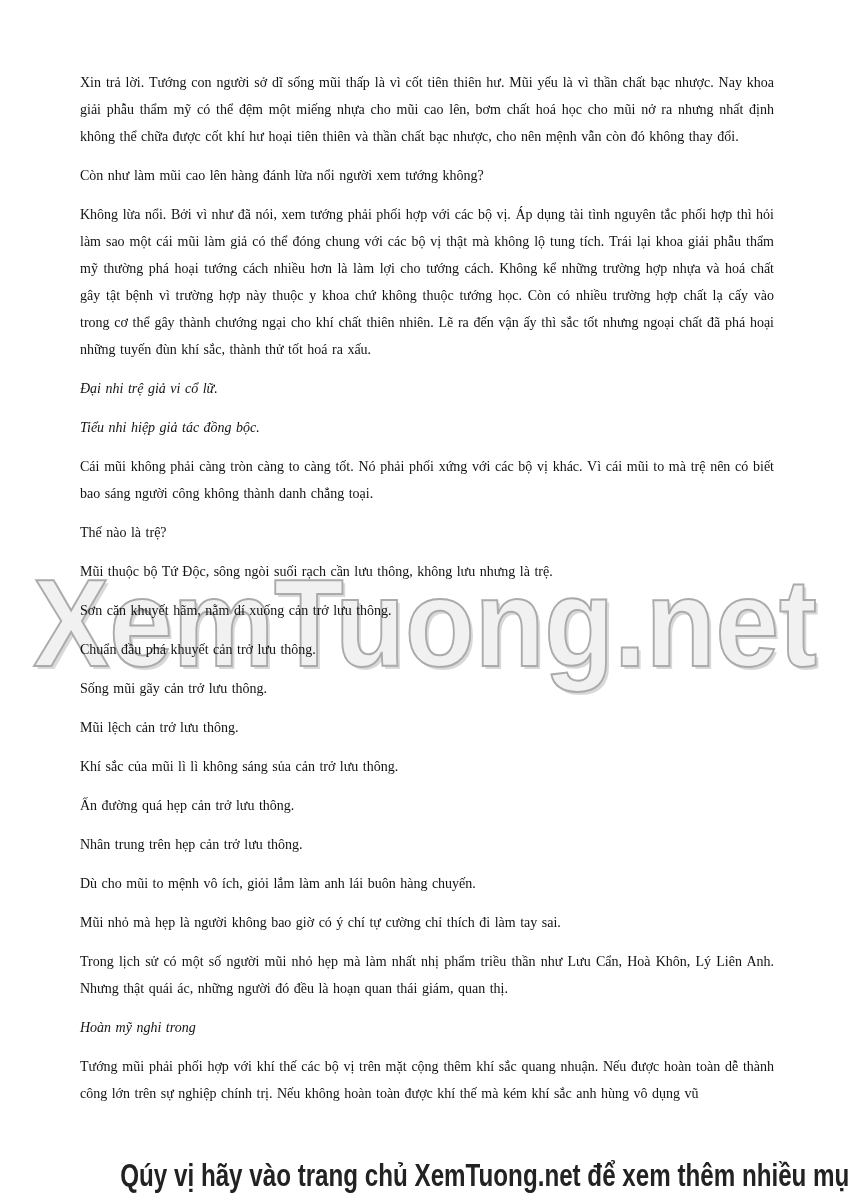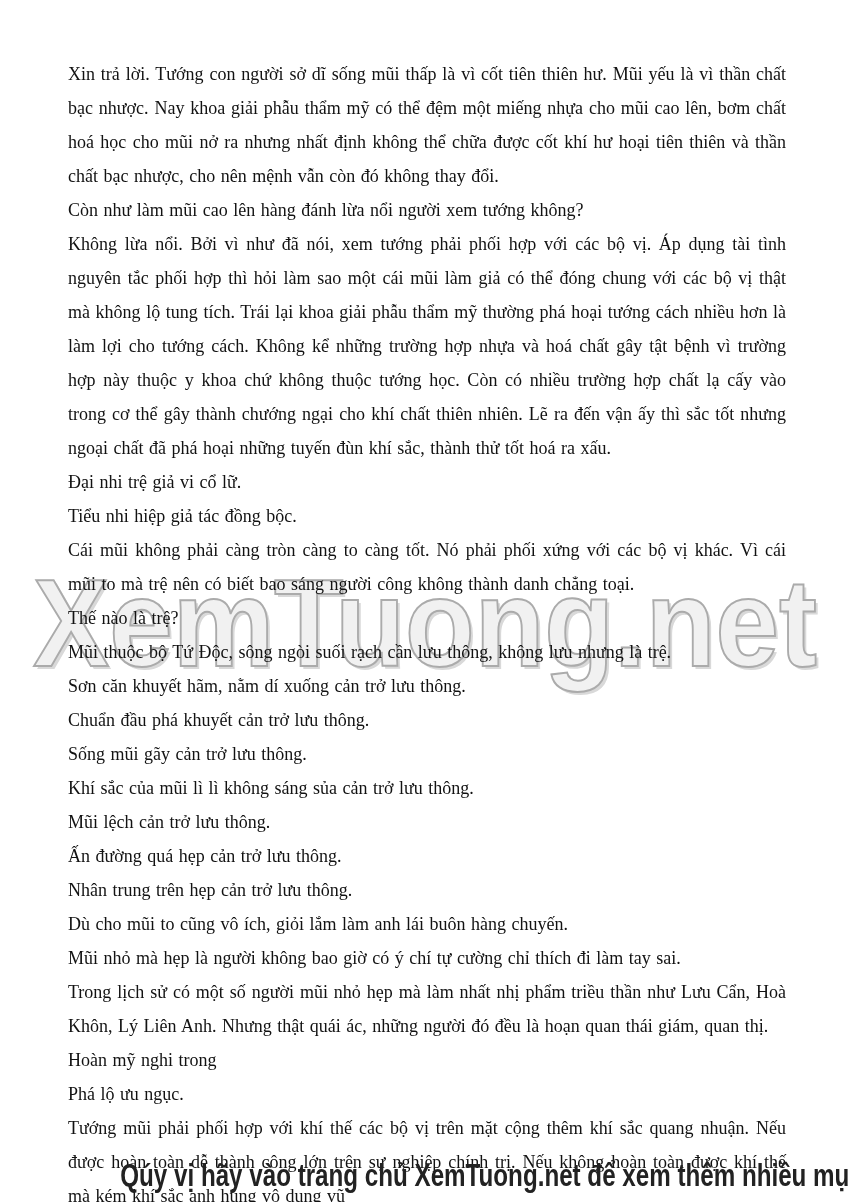--- a/index.html
+++ b/index.html
@@ -22,29 +22,30 @@
     background: #ffffff;
   }
   .text-block {
     position: absolute;
     left: 68px;
     top: 57px;
     width: 718px;
     z-index: 2;
   }
   .text-block p {
-    margin: 0;
-    font-size: 18px;
-    line-height: 34px;
+    margin: 12px;
+    font-size: 14px;
+    line-height: 27px;
     text-align: justify;
     text-justify: inter-word;
     letter-spacing: 0px;
     word-spacing: 1px;
   }
   .text-block p.italic {
+    font-style: italic;
     text-align: left;
   }
   .watermark {
     position: absolute;
     top: 548px;
     left: 50%;
     transform: translateX(-50%) scaleX(0.92);
     z-index: 1;
     font-family: "Liberation Sans", sans-serif;
     font-weight: bold;
@@ -89,29 +90,28 @@
       <p>Còn như làm mũi cao lên hàng đánh lừa nổi người xem tướng không?</p>
       <p>Không lừa nổi. Bởi vì như đã nói, xem tướng phải phối hợp với các bộ vị. Áp dụng tài tình nguyên tắc phối hợp thì hỏi làm sao một cái mũi làm giả có thể đóng chung với các bộ vị thật mà không lộ tung tích. Trái lại khoa giải phẫu thẩm mỹ thường phá hoại tướng cách nhiều hơn là làm lợi cho tướng cách. Không kể những trường hợp nhựa và hoá chất gây tật bệnh vì trường hợp này thuộc y khoa chứ không thuộc tướng học. Còn có nhiều trường hợp chất lạ cấy vào trong cơ thể gây thành chướng ngại cho khí chất thiên nhiên. Lẽ ra đến vận ấy thì sắc tốt nhưng ngoại chất đã phá hoại những tuyến đùn khí sắc, thành thử tốt hoá ra xấu.</p>
       <p class="italic">Đại nhi trệ giả vi cổ lữ.</p>
       <p class="italic">Tiểu nhi hiệp giả tác đồng bộc.</p>
       <p>Cái mũi không phải càng tròn càng to càng tốt. Nó phải phối xứng với các bộ vị khác. Vì cái mũi to mà trệ nên có biết bao sáng người công không thành danh chẳng toại.</p>
       <p>Thế nào là trệ?</p>
       <p>Mũi thuộc bộ Tứ Độc, sông ngòi suối rạch cần lưu thông, không lưu nhưng là trệ.</p>
       <p>Sơn căn khuyết hãm, nằm dí xuống cản trở lưu thông.</p>
       <p>Chuẩn đầu phá khuyết cản trở lưu thông.</p>
       <p>Sống mũi gãy cản trở lưu thông.</p>
+      <p>Mũi lệch cản trở lưu thông.</p>
       <p>Khí sắc của mũi lì lì không sáng sủa cản trở lưu thông.</p>
-      <p>Mũi lệch cản trở lưu thông.</p>
       <p>Ấn đường quá hẹp cản trở lưu thông.</p>
       <p>Nhân trung trên hẹp cản trở lưu thông.</p>
-      <p>Dù cho mũi to cũng vô ích, giỏi lắm làm anh lái buôn hàng chuyến.</p>
+      <p>Dù cho mũi to mệnh vô ích, giỏi lắm làm anh lái buôn hàng chuyến.</p>
       <p>Mũi nhỏ mà hẹp là người không bao giờ có ý chí tự cường chỉ thích đi làm tay sai.</p>
       <p>Trong lịch sử có một số người mũi nhỏ hẹp mà làm nhất nhị phẩm triều thần như Lưu Cẩn, Hoà Khôn, Lý Liên Anh. Nhưng thật quái ác, những người đó đều là hoạn quan thái giám, quan thị.</p>
       <p class="italic">Hoàn mỹ nghi trong</p>
-      <p class="italic">Phá lộ ưu ngục.</p>
       <p>Tướng mũi phải phối hợp với khí thế các bộ vị trên mặt cộng thêm khí sắc quang nhuận. Nếu được hoàn toàn dễ thành công lớn trên sự nghiệp chính trị. Nếu không hoàn toàn được khí thế mà kém khí sắc anh hùng vô dụng vũ</p>
     </div>
 
   <div class="footer">
     <span class="footer-text">Qúy vị hãy vào trang chủ XemTuong.net để xem thêm nhiều mục hay khác</span>
   </div>
 
 </div>
 
 </body></html>

